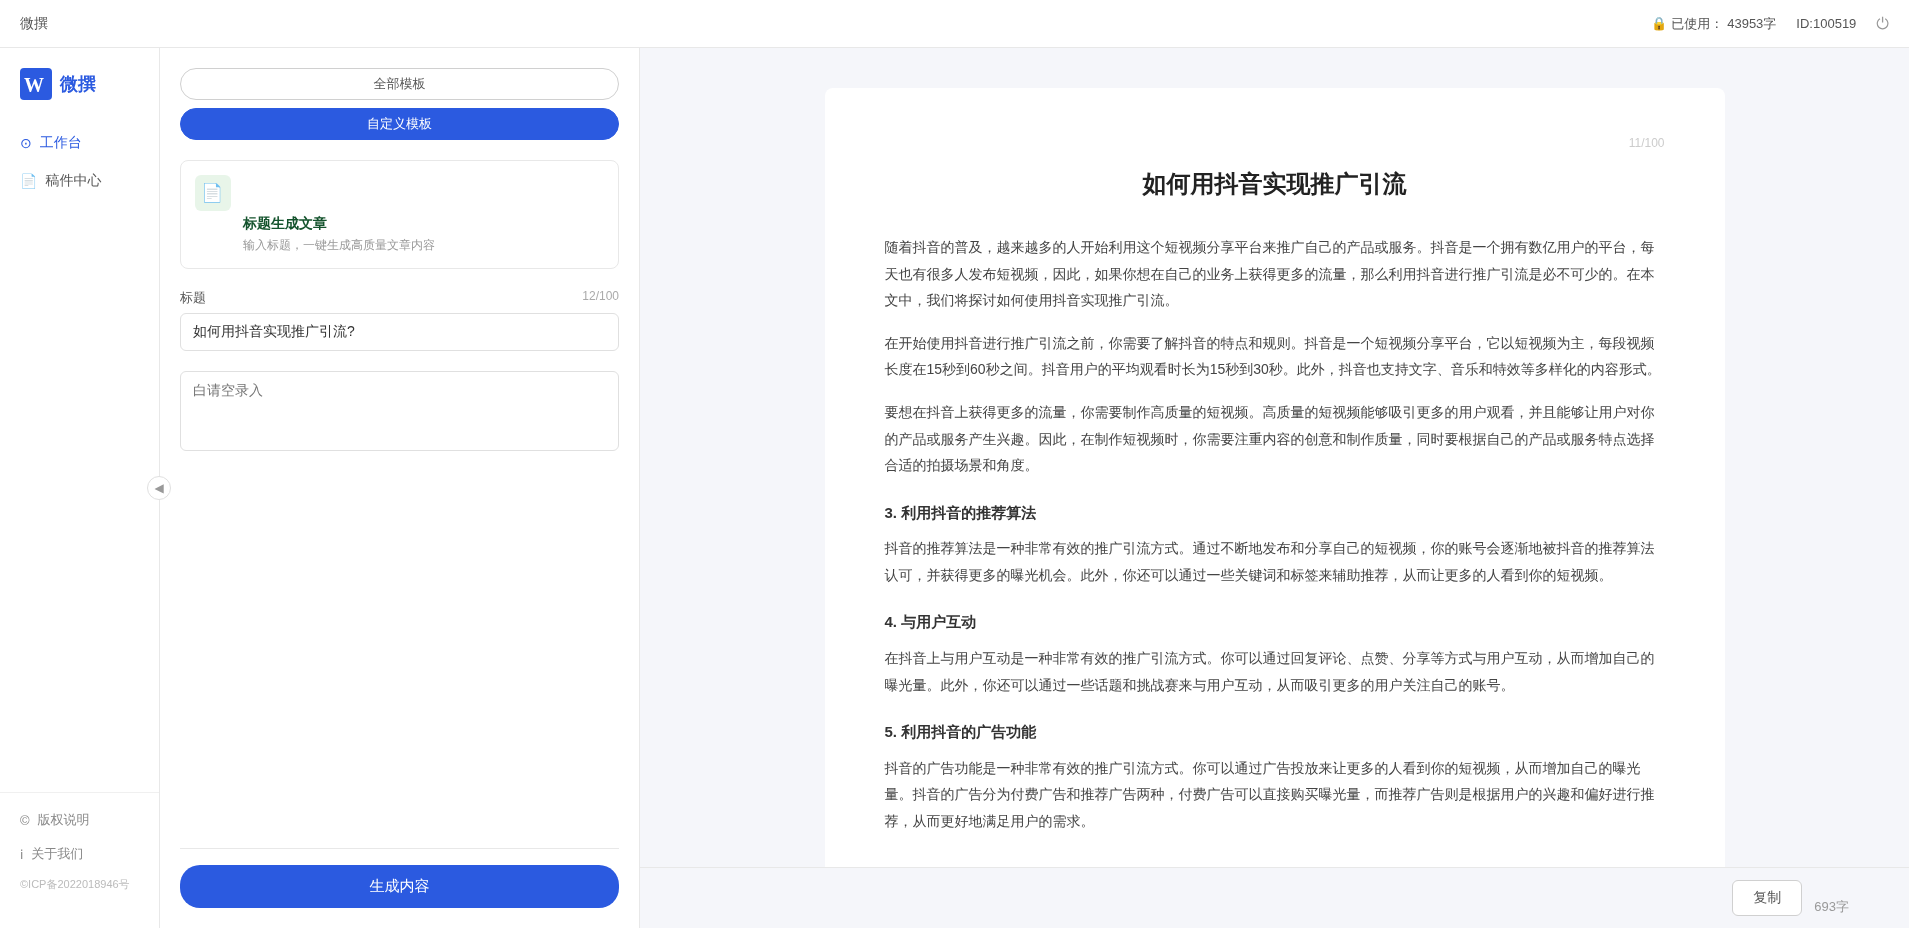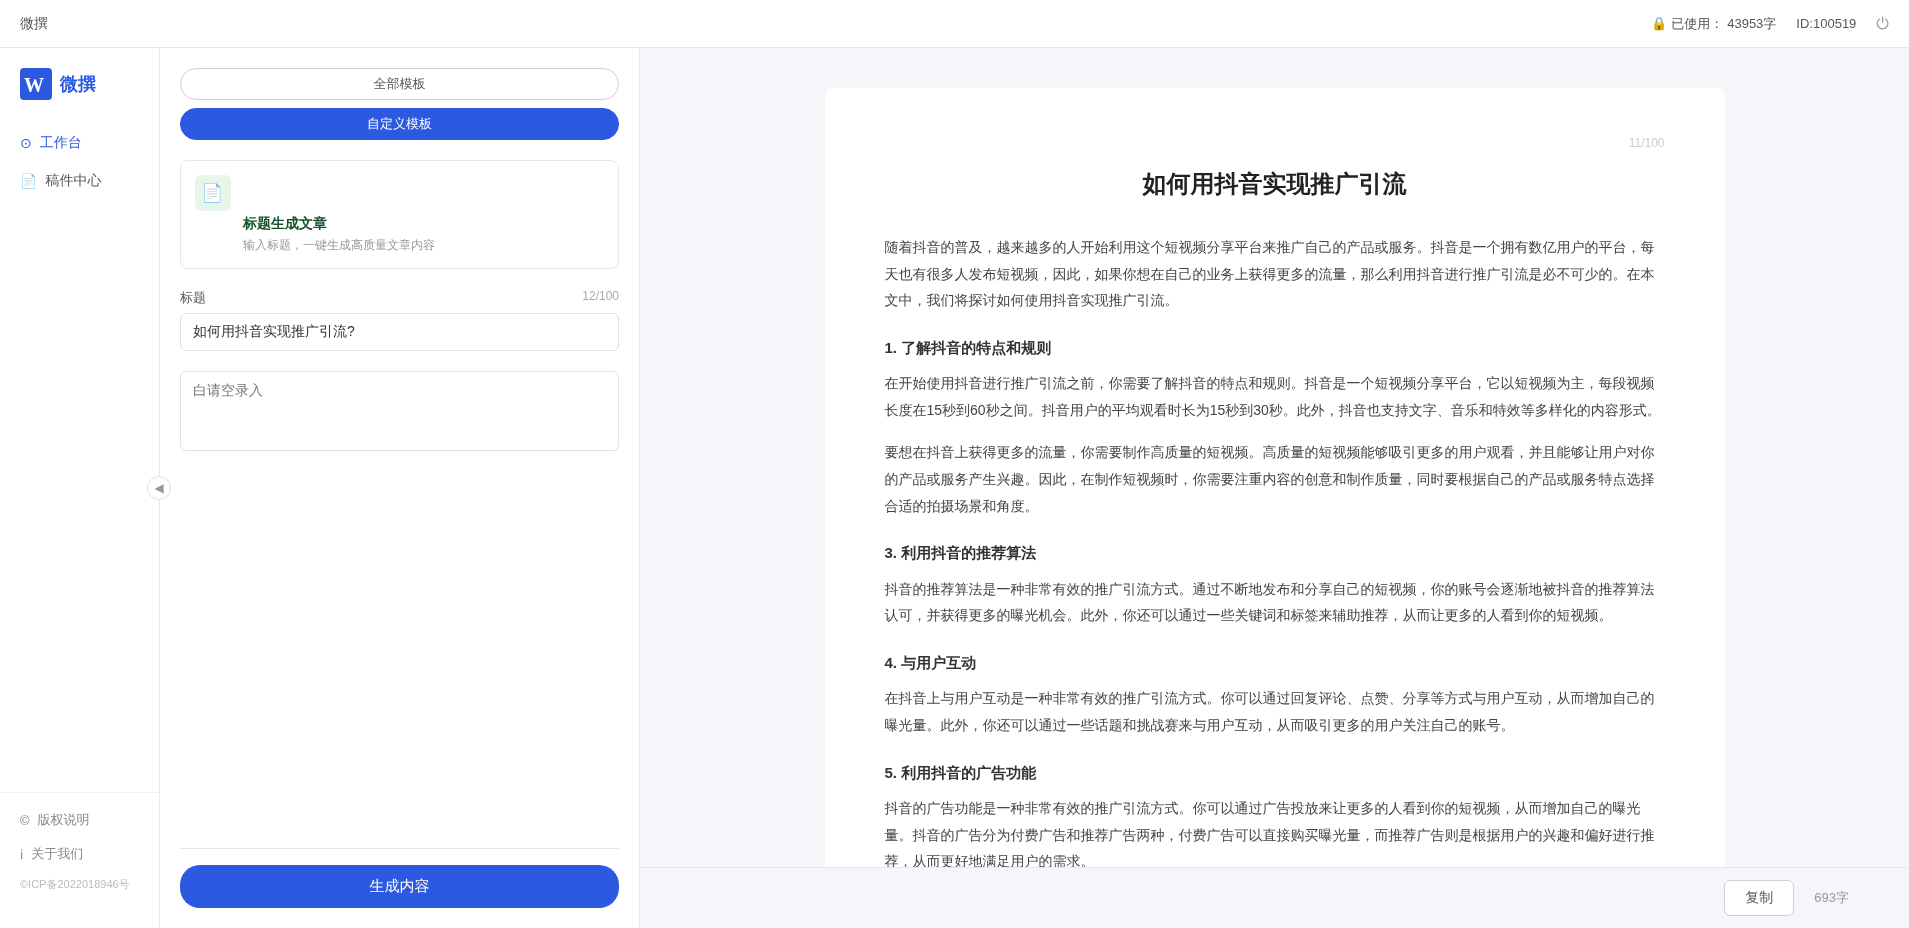--- a/index.html
+++ b/index.html
@@ -55,21 +55,21 @@
     
     .right-panel { flex: 1; background: #f5f6fa; display: flex; flex-direction: column; overflow: hidden; }
     .right-panel-inner { flex: 1; overflow-y: auto; padding: 40px 60px; }
     .article-container { background: #fff; border-radius: 8px; padding: 48px 60px; max-width: 900px; margin: 0 auto; min-height: 600px; }
     .article-header { text-align: center; font-size: 24px; font-weight: bold; color: #222; margin-bottom: 32px; line-height: 1.5; }
     .article-page-info { text-align: right; font-size: 12px; color: #ccc; margin-bottom: 16px; }
     .article-body { font-size: 14px; color: #444; line-height: 1.9; }
     .article-body p { margin-bottom: 16px; }
     .article-body h3 { font-size: 15px; font-weight: 600; color: #333; margin: 20px 0 8px; }
 
-    .right-panel-footer { display: flex; align-items: center; justify-content: flex-end; padding: 12px 60px; background: #f5f6fa; border-top: 1px solid #e8e8e8; gap: 20px; }
+    .right-panel-footer { display: flex; align-items: flex-end; justify-content: flex-end; padding: 12px 60px; background: #f5f6fa; border-top: 1px solid #e8e8e8; gap: 12px; }
     .copy-btn { padding: 8px 20px; border: 1px solid #d0d0d0; border-radius: 6px; background: #fff; cursor: pointer; font-size: 14px; color: #555; }
     .word-count { font-size: 13px; color: #999; }
 
     
     .logo-w { display: inline-block; width: 32px; height: 32px; }
   </style>
 </head>
 <body>
 
 <div class="topbar">
@@ -155,21 +155,20 @@
       </div>
     </div>
 
     <div class="right-panel">
       <div class="right-panel-inner">
         <div class="article-container">
           <div class="article-page-info">11/100</div>
           <div class="article-header">如何用抖音实现推广引流</div>
           <div class="article-body" id="article-body">
           <p>随着抖音的普及，越来越多的人开始利用这个短视频分享平台来推广自己的产品或服务。抖音是一个拥有数亿用户的平台，每天也有很多人发布短视频，因此，如果你想在自己的业务上获得更多的流量，那么利用抖音进行推广引流是必不可少的。在本文中，我们将探讨如何使用抖音实现推广引流。</p>
-              <h3>1.  了解抖音的特点和规则</h3>
               <p>在开始使用抖音进行推广引流之前，你需要了解抖音的特点和规则。抖音是一个短视频分享平台，它以短视频为主，每段视频长度在15秒到60秒之间。抖音用户的平均观看时长为15秒到30秒。此外，抖音也支持文字、音乐和特效等多样化的内容形式。</p>
               <p>要想在抖音上获得更多的流量，你需要制作高质量的短视频。高质量的短视频能够吸引更多的用户观看，并且能够让用户对你的产品或服务产生兴趣。因此，在制作短视频时，你需要注重内容的创意和制作质量，同时要根据自己的产品或服务特点选择合适的拍摄场景和角度。</p>
               <h3>3.  利用抖音的推荐算法</h3>
               <p>抖音的推荐算法是一种非常有效的推广引流方式。通过不断地发布和分享自己的短视频，你的账号会逐渐地被抖音的推荐算法认可，并获得更多的曝光机会。此外，你还可以通过一些关键词和标签来辅助推荐，从而让更多的人看到你的短视频。</p>
               <h3>4.  与用户互动</h3>
               <p>在抖音上与用户互动是一种非常有效的推广引流方式。你可以通过回复评论、点赞、分享等方式与用户互动，从而增加自己的曝光量。此外，你还可以通过一些话题和挑战赛来与用户互动，从而吸引更多的用户关注自己的账号。</p>
               <h3>5.  利用抖音的广告功能</h3>
               <p>抖音的广告功能是一种非常有效的推广引流方式。你可以通过广告投放来让更多的人看到你的短视频，从而增加自己的曝光量。抖音的广告分为付费广告和推荐广告两种，付费广告可以直接购买曝光量，而推荐广告则是根据用户的兴趣和偏好进行推荐，从而更好地满足用户的需求。</p>
             </div>
         </div>

